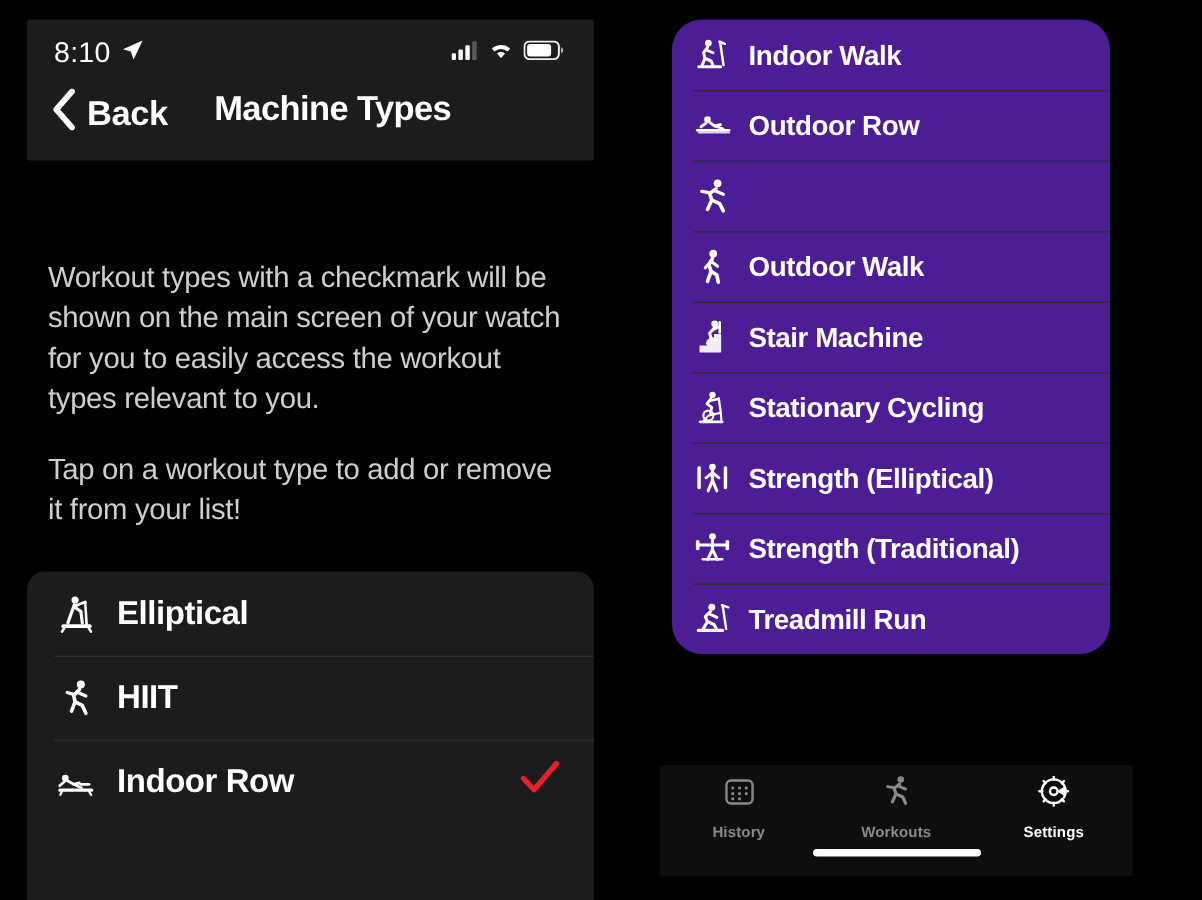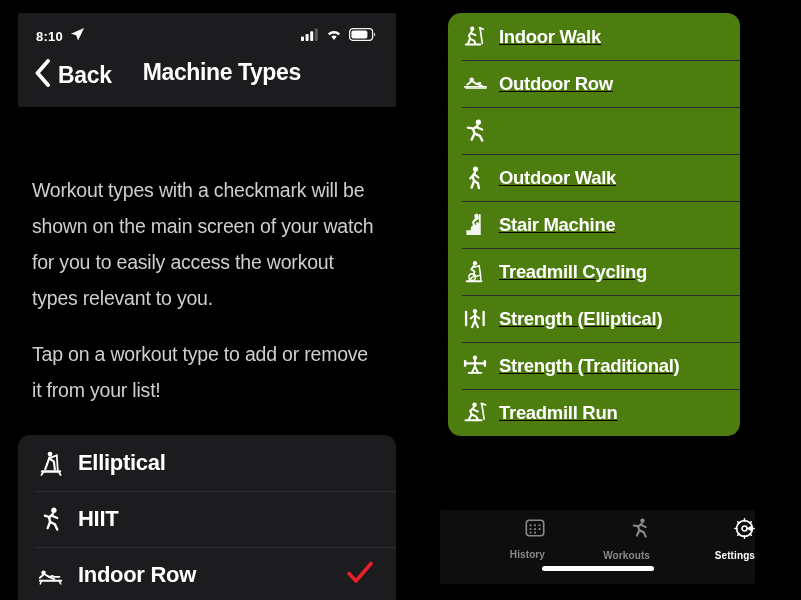--- a/index.html
+++ b/index.html
@@ -23,21 +23,21 @@
     padding: 0;
     position: relative;
   }
   .status-bar {
     height: 46px;
     display: flex; align-items: center; justify-content: space-between;
     padding: 0 20px 0 18px;
   }
   .status-left { display: flex; align-items: center; gap: 7px; }
   .status-time {
-    color: #ffffff; font-size: 13px; font-weight: bold;
+    color: #ffffff; font-size: 19px; font-weight: normal;
     letter-spacing: 0.2px;
   }
   .loc-arrow { display: block; }
   .status-right { display: flex; align-items: center; gap: 6px; }
 
   .nav-row {
     height: 48px;
     display: flex; align-items: flex-start;
     padding: 0 16px;
     position: relative;
@@ -56,21 +56,21 @@
     margin-left: 31px;
   }
 
   .intro {
     margin-top: 65px;
     padding: 0 14px 0 14px;
   }
   .intro p {
     color: #cfcfd3;
     font-size: 19.5px;
-    line-height: 36px;
+    line-height: 27px;
     letter-spacing: -0.2px;
   }
   .intro p.second { margin-top: 20px; }
 
   .left-card {
     margin-top: 27px;
     background: #1c1c1e;
     border-radius: 12px;
     overflow: hidden;
     height: 240px;
@@ -98,24 +98,23 @@
   .check {
     position: absolute; right: 22px; top: 50%; transform: translateY(-50%);
   }
 
   
   .right-panel {
     position: absolute; left: 448px; top: 13px;
     width: 292px;
   }
   .right-card {
-    background: #4d7c0f;
-    border-radius: 13px;
+    background: #4c1d95;
+    border-radius: 20px;
     overflow: hidden;
-    text-decoration: underline;
   }
   .rrow {
     height: 47px;
     display: flex; align-items: center;
     padding: 0 14px;
     position: relative;
     cursor: pointer;
   }
   .rrow + .rrow::before {
     content: "";
@@ -134,21 +133,21 @@
   
   .tabbar {
     position: absolute; left: 440px; top: 510px;
     width: 315px; height: 74px;
     background: #0e0e0e;
     border-radius: 2px;
   }
   .tabs { display: flex; height: 52px; padding-top: 6px; }
   .tab {
     flex: 1; display: flex; flex-direction: column;
-    align-items: flex-end; justify-content: center; gap: 7px;
+    align-items: center; justify-content: center; gap: 7px;
     cursor: pointer;
   }
   .tab .tlabel {
     font-size: 10px; font-weight: bold; letter-spacing: 0.1px;
     color: #8a8a8d;
   }
   .tab.active .tlabel { color: #ffffff; }
   .home-indicator {
     position: absolute; bottom: 13px; left: 50%;
     transform: translateX(-50%);
@@ -348,21 +347,21 @@
           <svg width="24" height="24" viewBox="0 0 26 25">
             <circle cx="13" cy="3" r="2.3" fill="#ffffff"></circle>
             <path d="M12 5.5 L9 9.5 L12.5 12 L11.5 16" stroke="#ffffff" stroke-width="2" fill="none" stroke-linecap="round" stroke-linejoin="round"></path>
             <path d="M10.5 7.5 L17 6" stroke="#ffffff" stroke-width="1.9" fill="none" stroke-linecap="round"></path>
             <path d="M17.5 5.5 L19 16" stroke="#ffffff" stroke-width="1.7" fill="none" stroke-linecap="round"></path>
             <circle cx="10" cy="18" r="3.6" fill="none" stroke="#ffffff" stroke-width="1.6"></circle>
             <path d="M4 22.5 L20 22.5" stroke="#ffffff" stroke-width="2" stroke-linecap="round"></path>
             <path d="M6 22.5 L10 18 L19 16 L19.5 22.5" stroke="#ffffff" stroke-width="1.5" fill="none" stroke-linejoin="round"></path>
           </svg>
         </span>
-        <span class="lbl">Treadmill Cycling</span>
+        <span class="lbl">Stationary Cycling</span>
       </div>
 
       <div class="rrow">
         <span class="ico">
           <svg width="22" height="24" viewBox="0 0 22 25">
             <rect x="0.5" y="4" width="2.4" height="16" rx="1" fill="#ffffff"></rect>
             <rect x="18.8" y="4" width="2.4" height="16" rx="1" fill="#ffffff"></rect>
             <circle cx="11" cy="4.5" r="2.3" fill="#ffffff"></circle>
             <path d="M11 7 L11 14" stroke="#ffffff" stroke-width="2.2" stroke-linecap="round"></path>
             <path d="M11 8.5 L6.5 12 M11 8.5 L15.5 12" stroke="#ffffff" stroke-width="2" fill="none" stroke-linecap="round"></path>

